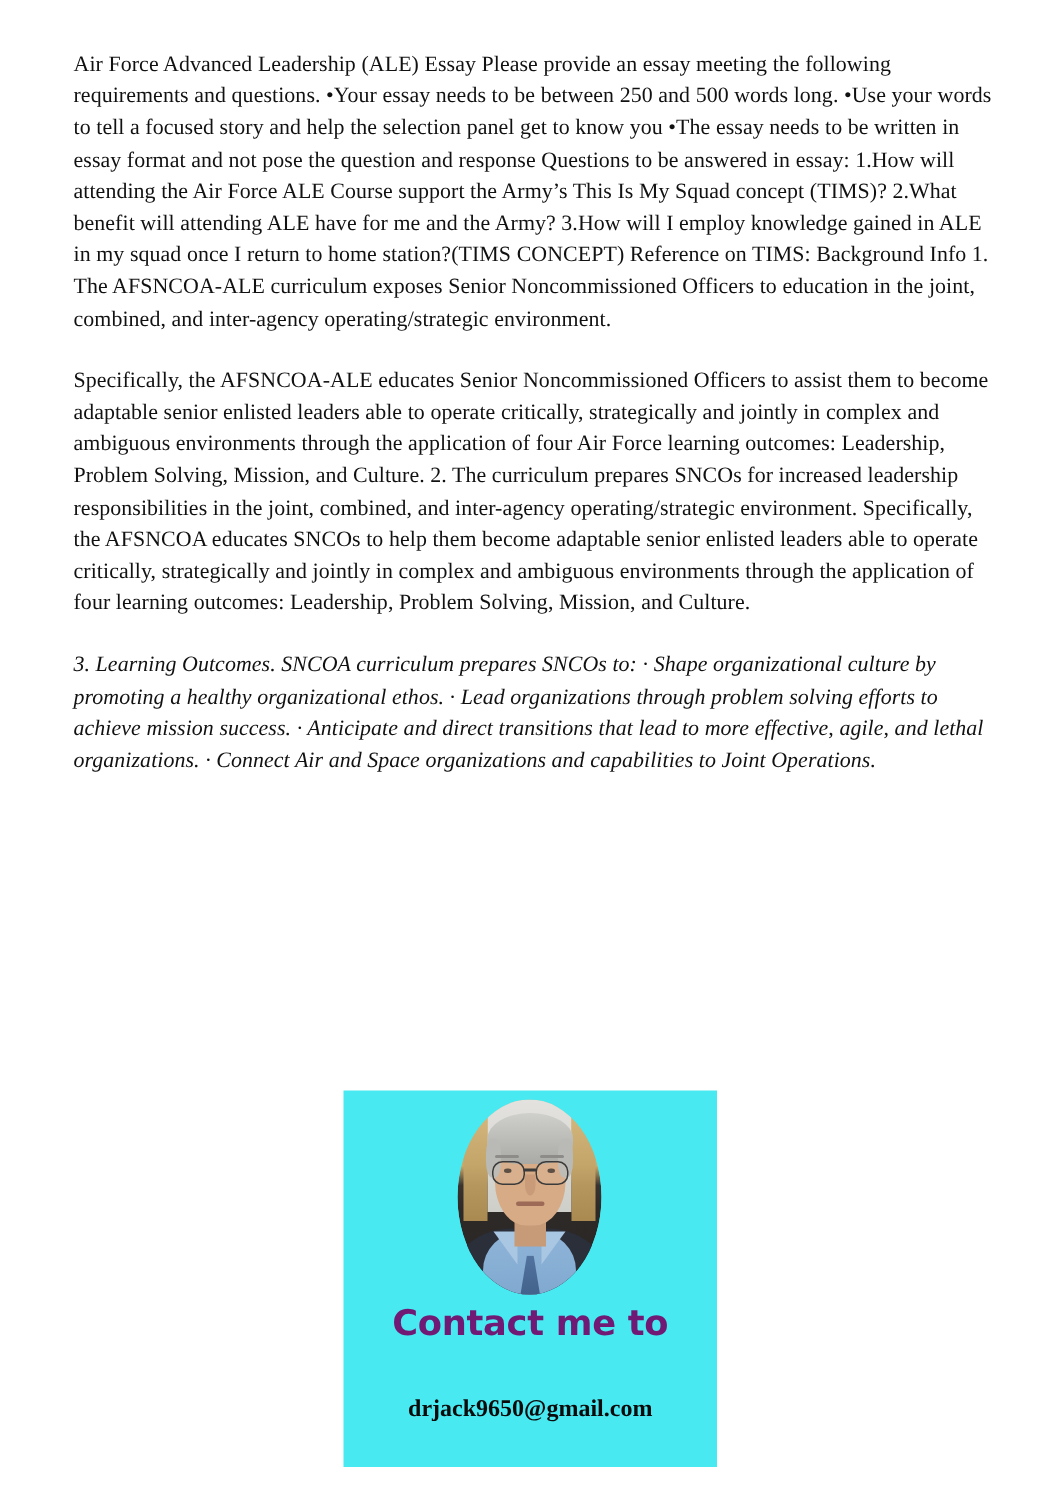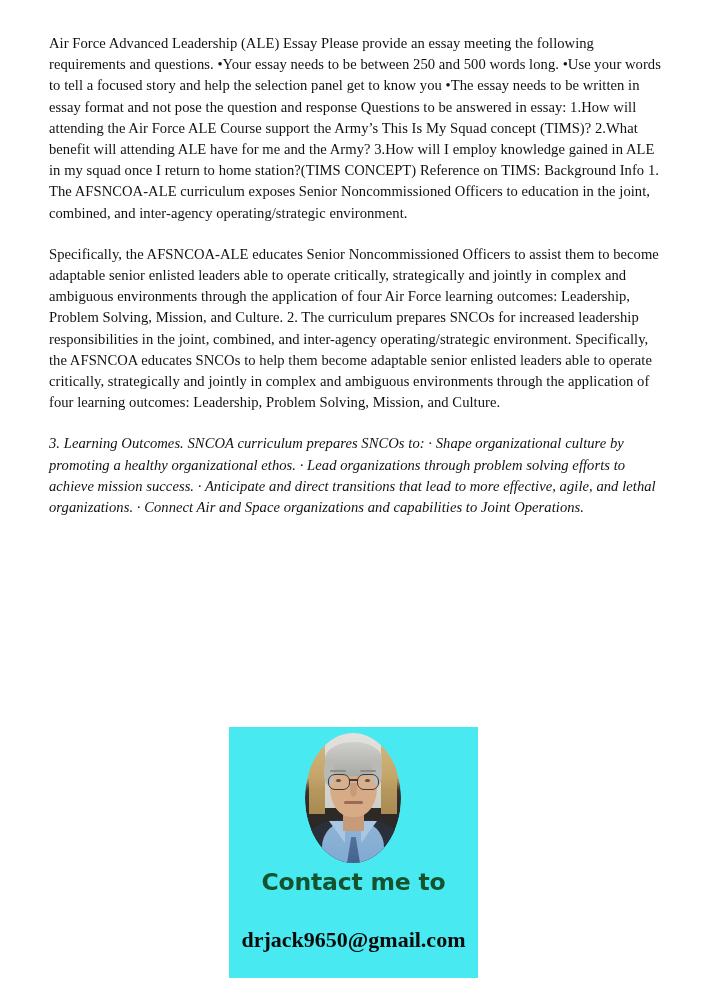--- a/index.html
+++ b/index.html
@@ -248,34 +248,34 @@
   .card-heading {
     position: absolute;
     left: 0;
     top: 140px;
     width: 249px;
     text-align: center;
     font-family: "DejaVu Sans", "Liberation Sans", sans-serif;
     font-weight: bold;
     font-size: 23.5px;
     line-height: 30px;
-    color: #14532d;
+    color: #701a75;
     letter-spacing: -0.2px;
   }
   .card-heading .l2 { display: block; }
 
   .card-email {
     position: absolute;
     left: 0;
     top: 200px;
     width: 249px;
     text-align: center;
     font-family: "Liberation Serif", "DejaVu Serif", serif;
     font-weight: bold;
-    font-size: 22px;
+    font-size: 16px;
     line-height: 26px;
     color: #0b0b0b;
   }
 </style>
 </head>
 <body>
 
 <div class="page">
 
   <div class="doc-body">

